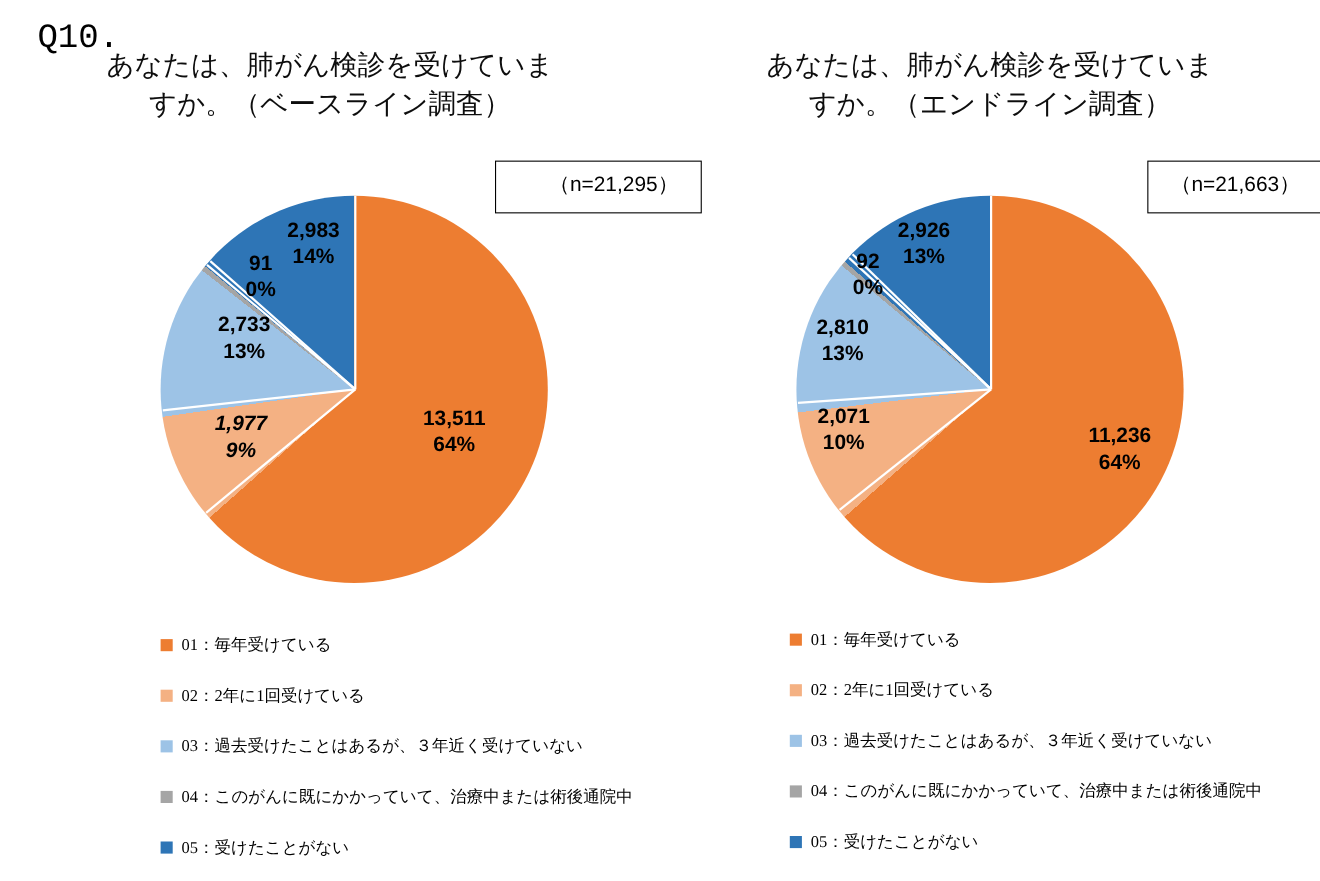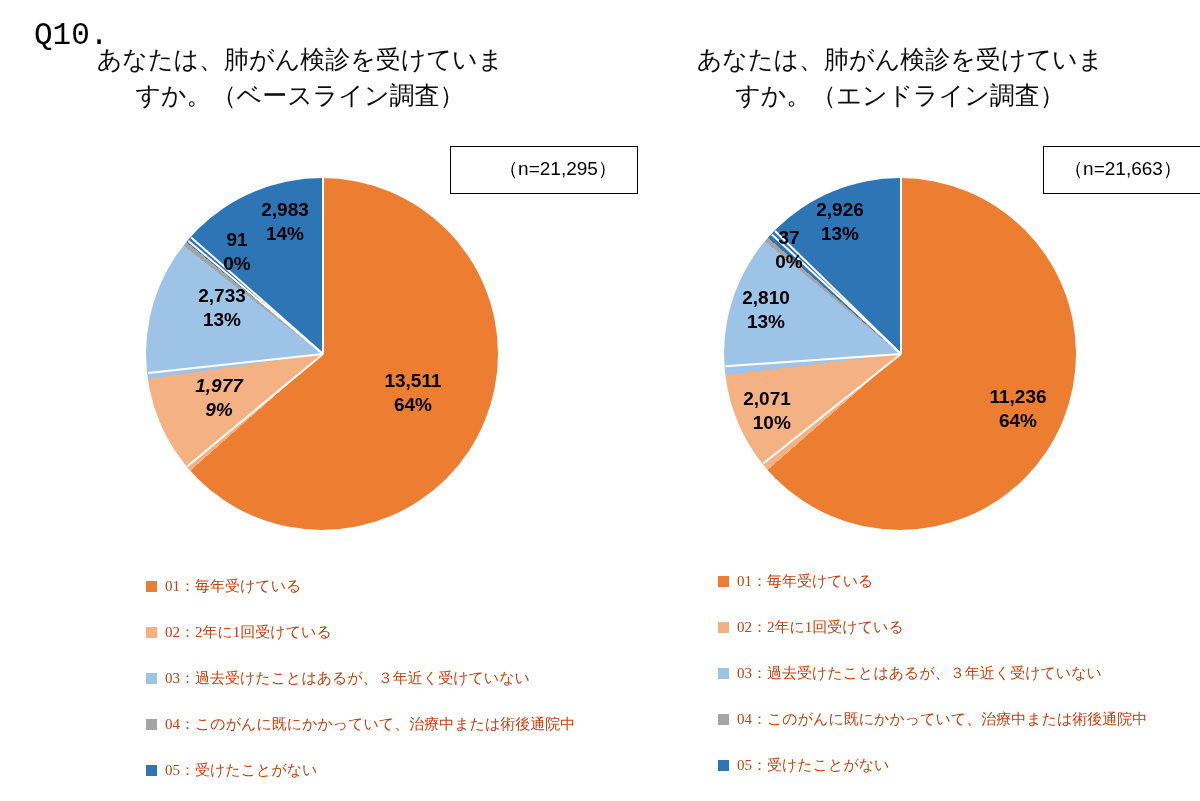--- a/index.html
+++ b/index.html
@@ -87,21 +87,21 @@
     color: #000;
     line-height: 1.25;
     text-align: center;
     white-space: nowrap;
   }
 
   .legend {
     position: absolute;
     font-size: 15px;
     font-family: "Liberation Serif", serif;
-    color: #c2410c;
+    color: #000000;
   }
   .panel.left .legend { left: 146px; top: 563px; }
 
   .legend-item {
     display: flex;
     align-items: center;
     height: 46px;
     white-space: nowrap;
   }
   .swatch {
@@ -200,32 +200,32 @@
   <div class="sep" style="transform: rotate(266deg);"></div>
   <div class="sep" style="transform: rotate(312.8deg);"></div>
   <div class="sep" style="transform: rotate(314.3deg);"></div>
 </div>
 
 <div class="dlabel" style="left:1018px; top:409px; transform:translate(-50%,-50%);">
   <div>11,236</div>
   <div>64%</div>
 </div>
 
-<div class="dlabel" style="left:767px; top:411px; transform:translate(-50%,-50%);text-align:right;">
+<div class="dlabel" style="left:767px; top:391px; transform:translate(-50%,-50%);">
   <div>2,071</div>
   <div>10%</div>
 </div>
 
 <div class="dlabel" style="left:766px; top:310px; transform:translate(-50%,-50%);">
   <div>2,810</div>
   <div>13%</div>
 </div>
 
 <div class="dlabel" style="left:789px; top:250px; transform:translate(-50%,-50%);">
-  <div>37</div>
+  <div>92</div>
   <div>0%</div>
 </div>
 
 <div class="dlabel" style="left:840px; top:222px; transform:translate(-50%,-50%);">
   <div>2,926</div>
   <div>13%</div>
 </div>
 
 <div class="legend" style="left:718px; top:558px;">
   <div class="legend-item">

